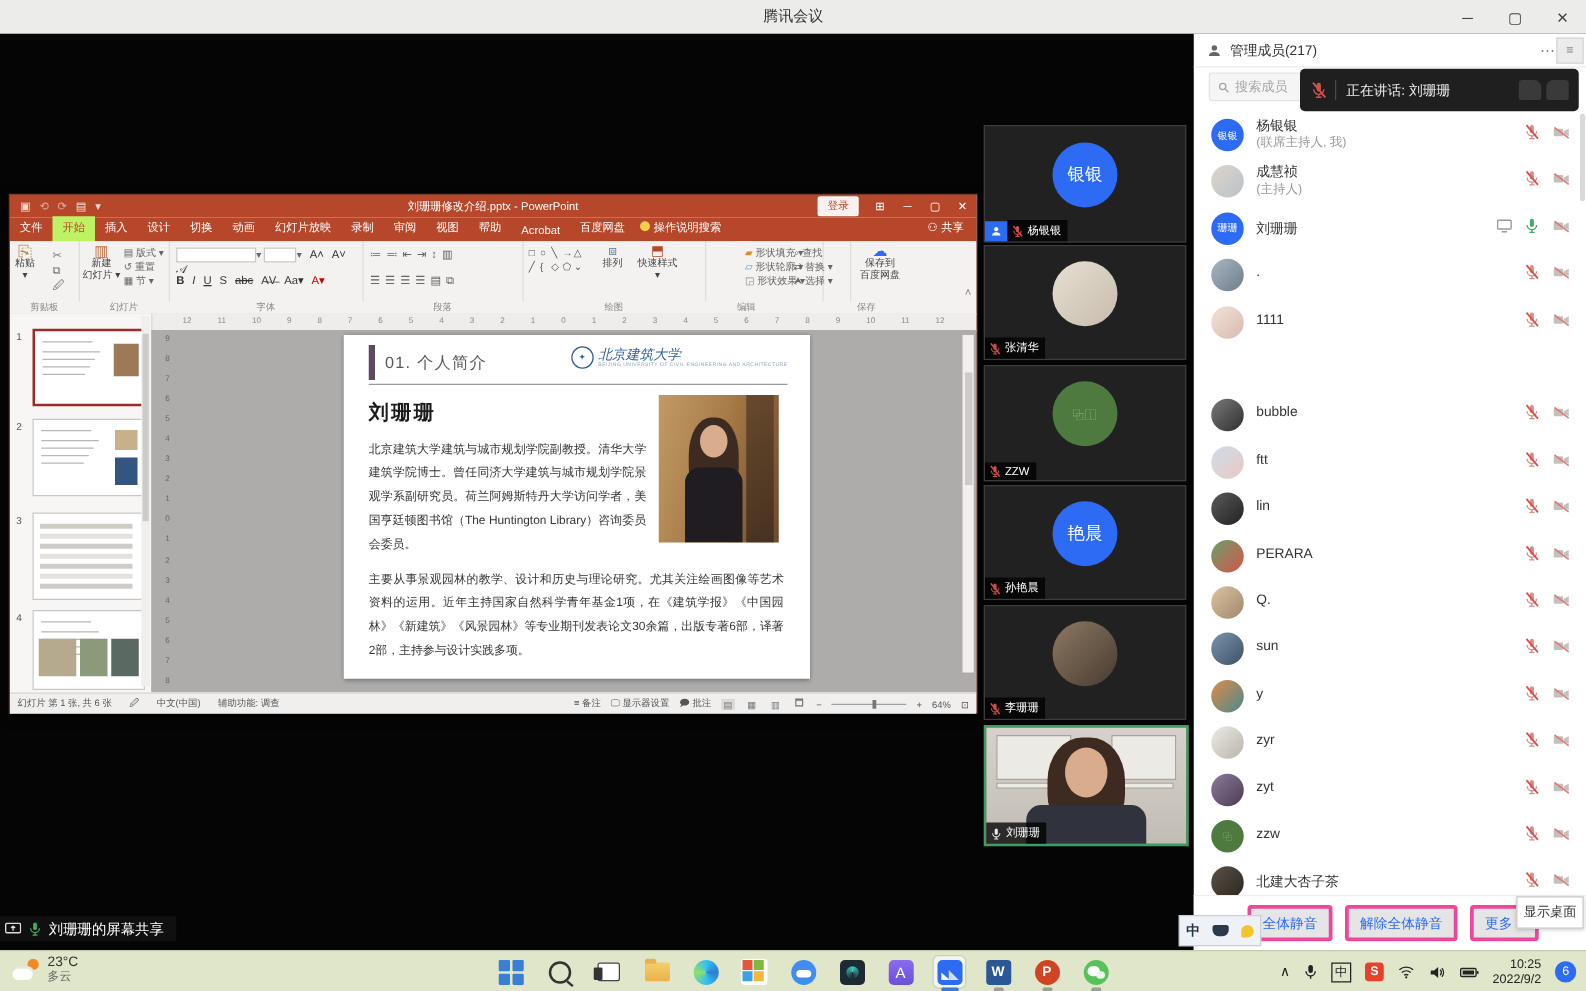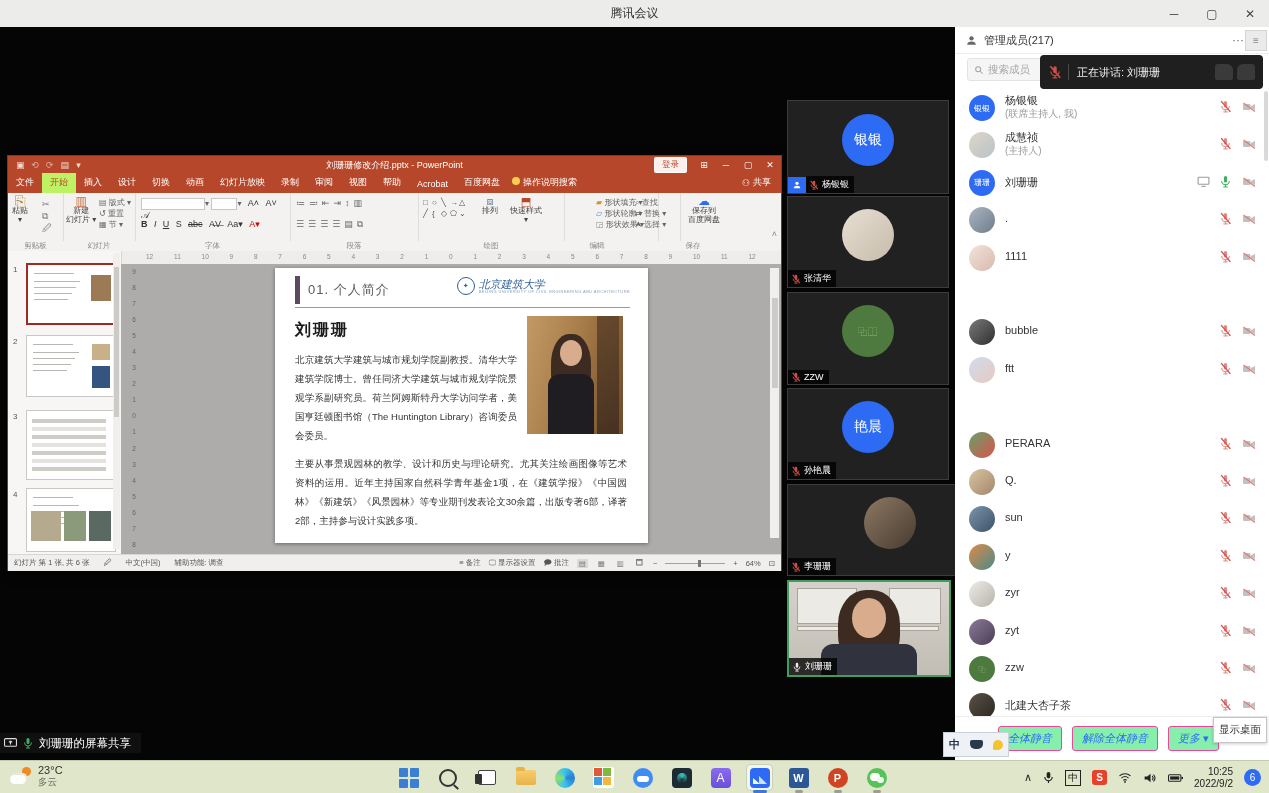--- a/index.html
+++ b/index.html
@@ -105,22 +105,22 @@
   .mrow{position:absolute;left:0;width:314px;height:37px;}
   .mava{position:absolute;left:14px;top:6px;width:26px;height:26px;border-radius:50%;
     display:flex;align-items:center;justify-content:center;color:#fff;font-size:8px;}
   .mname{position:absolute;left:50px;top:4px;font-size:11px;color:#333;white-space:nowrap;}
   .mname.center{top:11px;}
   .mrole{position:absolute;left:50px;top:18px;font-size:10px;color:#9b9b9b;}
   .micons{position:absolute;right:12px;top:10px;display:flex;gap:9px;align-items:center;}
   #list-scroll{position:absolute;right:1px;top:64px;width:4px;height:70px;background:#d9d9d9;border-radius:2px;}
   #panel-footer{position:absolute;left:0;top:689px;width:314px;height:44px;border-top:1px solid #ededed;background:#fff;
     display:flex;align-items:center;gap:10px;padding-left:43px;box-sizing:border-box;}
-  .pf-btn{border:1px solid #ec4899;color:#2d6bf4;background:#86efac;font-size:11px;border-radius:3px;
-    padding:4px 9px;white-space:nowrap;font-family:inherit;font-style:italic;}
+  .pf-btn{border:3px solid #ec4899;color:#2d6bf4;background:#e5e5e5;font-size:11px;border-radius:3px;
+    padding:4px 9px;white-space:nowrap;font-family:inherit;}
   
   #desktop-tip{left:1213px;top:717px;width:52px;height:24px;background:#fff;border:1px solid #c5c5c5;z-index:8;
     display:flex;align-items:center;justify-content:center;font-size:10.5px;color:#333;box-shadow:0 1px 3px rgba(0,0,0,.2);}
   
   #share-banner{left:0;top:733px;height:20px;background:#101010;display:flex;align-items:center;gap:5px;
     padding:0 10px 0 4px;color:#fff;font-size:11.5px;z-index:6;}
   #ime-bar{left:943px;top:732px;width:64px;height:23px;background:#eef2f7;border:1px solid #c8d0da;z-index:6;
     display:flex;align-items:center;justify-content:space-around;font-size:11px;color:#234;}
   .ime-skin{width:13px;height:9px;background:#2b3a4a;border-radius:2px 2px 5px 5px;}
   .ime-dot{width:10px;height:10px;background:#f4c430;border-radius:50% 50% 50% 10%;}
@@ -524,21 +524,21 @@
           <svg width="10" height="10" viewBox="0 0 24 24">
             <rect x="9" y="2" width="6" height="12" rx="3" fill="#c9524a"></rect>
             <path d="M5 11a7 7 0 0 0 14 0" stroke="#c9524a" stroke-width="2" fill="none"></path>
             <line x1="12" y1="18" x2="12" y2="22" stroke="#c9524a" stroke-width="2"></line>
             <line x1="8" y1="22" x2="16" y2="22" stroke="#c9524a" stroke-width="2"></line>
             <line x1="4" y1="2" x2="21" y2="22" stroke="#e04b4b" stroke-width="2.6"></line>
           </svg>
           <span>孙艳晨</span>
         </div>
       </div>
-      <div class="tile abs" style="top: 484px; height: 90px; padding-left: 44px;">
+      <div class="tile abs" style="top: 484px; height: 90px;">
         <div class="av" style="width:52px;height:52px;background:linear-gradient(135deg,#8d7964,#473b2f);"></div>
         <div class="label" style="left:0">
           <svg width="10" height="10" viewBox="0 0 24 24">
             <rect x="9" y="2" width="6" height="12" rx="3" fill="#c9524a"></rect>
             <path d="M5 11a7 7 0 0 0 14 0" stroke="#c9524a" stroke-width="2" fill="none"></path>
             <line x1="12" y1="18" x2="12" y2="22" stroke="#c9524a" stroke-width="2"></line>
             <line x1="8" y1="22" x2="16" y2="22" stroke="#c9524a" stroke-width="2"></line>
             <line x1="4" y1="2" x2="21" y2="22" stroke="#e04b4b" stroke-width="2.6"></line>
           </svg>
           <span>李珊珊</span>
@@ -715,20 +715,38 @@
             <span><svg width="16" height="12" viewBox="0 0 28 24">
                 <rect x="2" y="6" width="15" height="12" rx="2" fill="#c4c0bd"></rect>
                 <path d="M18 10l8-4v12l-8-4z" fill="#c4c0bd"></path>
                 <line x1="3" y1="4" x2="26" y2="21" stroke="#e07b7b" stroke-width="2.6"></line>
               </svg></span>
           </div>
         </div>
         <div class="mrow" style="top: 261.8px;">
           <div class="mava" style="background:linear-gradient(135deg,#cfdcea,#e8c9c2);"></div>
           <div class="mname center">ftt</div>
+          <div class="micons">
+            <span><svg width="13" height="13" viewBox="0 0 24 24">
+                <rect x="9" y="2" width="6" height="12" rx="3" fill="#d98d86"></rect>
+                <path d="M5 11a7 7 0 0 0 14 0" stroke="#d98d86" stroke-width="2" fill="none"></path>
+                <line x1="12" y1="18" x2="12" y2="22" stroke="#d98d86" stroke-width="2"></line>
+                <line x1="8" y1="22" x2="16" y2="22" stroke="#d98d86" stroke-width="2"></line>
+                <line x1="4" y1="2" x2="21" y2="22" stroke="#e04b4b" stroke-width="2.6"></line>
+              </svg></span>
+            <span><svg width="16" height="12" viewBox="0 0 28 24">
+                <rect x="2" y="6" width="15" height="12" rx="2" fill="#c4c0bd"></rect>
+                <path d="M18 10l8-4v12l-8-4z" fill="#c4c0bd"></path>
+                <line x1="3" y1="4" x2="26" y2="21" stroke="#e07b7b" stroke-width="2.6"></line>
+              </svg></span>
+          </div>
+        </div>
+        <div class="mrow" style="top: 299.2px;">
+          <div class="mava" style="background:linear-gradient(135deg,#5a5a5a,#222222);"></div>
+          <div class="mname center">lin</div>
           <div class="micons">
             <span><svg width="13" height="13" viewBox="0 0 24 24">
                 <rect x="9" y="2" width="6" height="12" rx="3" fill="#d98d86"></rect>
                 <path d="M5 11a7 7 0 0 0 14 0" stroke="#d98d86" stroke-width="2" fill="none"></path>
                 <line x1="12" y1="18" x2="12" y2="22" stroke="#d98d86" stroke-width="2"></line>
                 <line x1="8" y1="22" x2="16" y2="22" stroke="#d98d86" stroke-width="2"></line>
                 <line x1="4" y1="2" x2="21" y2="22" stroke="#e04b4b" stroke-width="2.6"></line>
               </svg></span>
             <span><svg width="16" height="12" viewBox="0 0 28 24">
                 <rect x="2" y="6" width="15" height="12" rx="2" fill="#c4c0bd"></rect>

